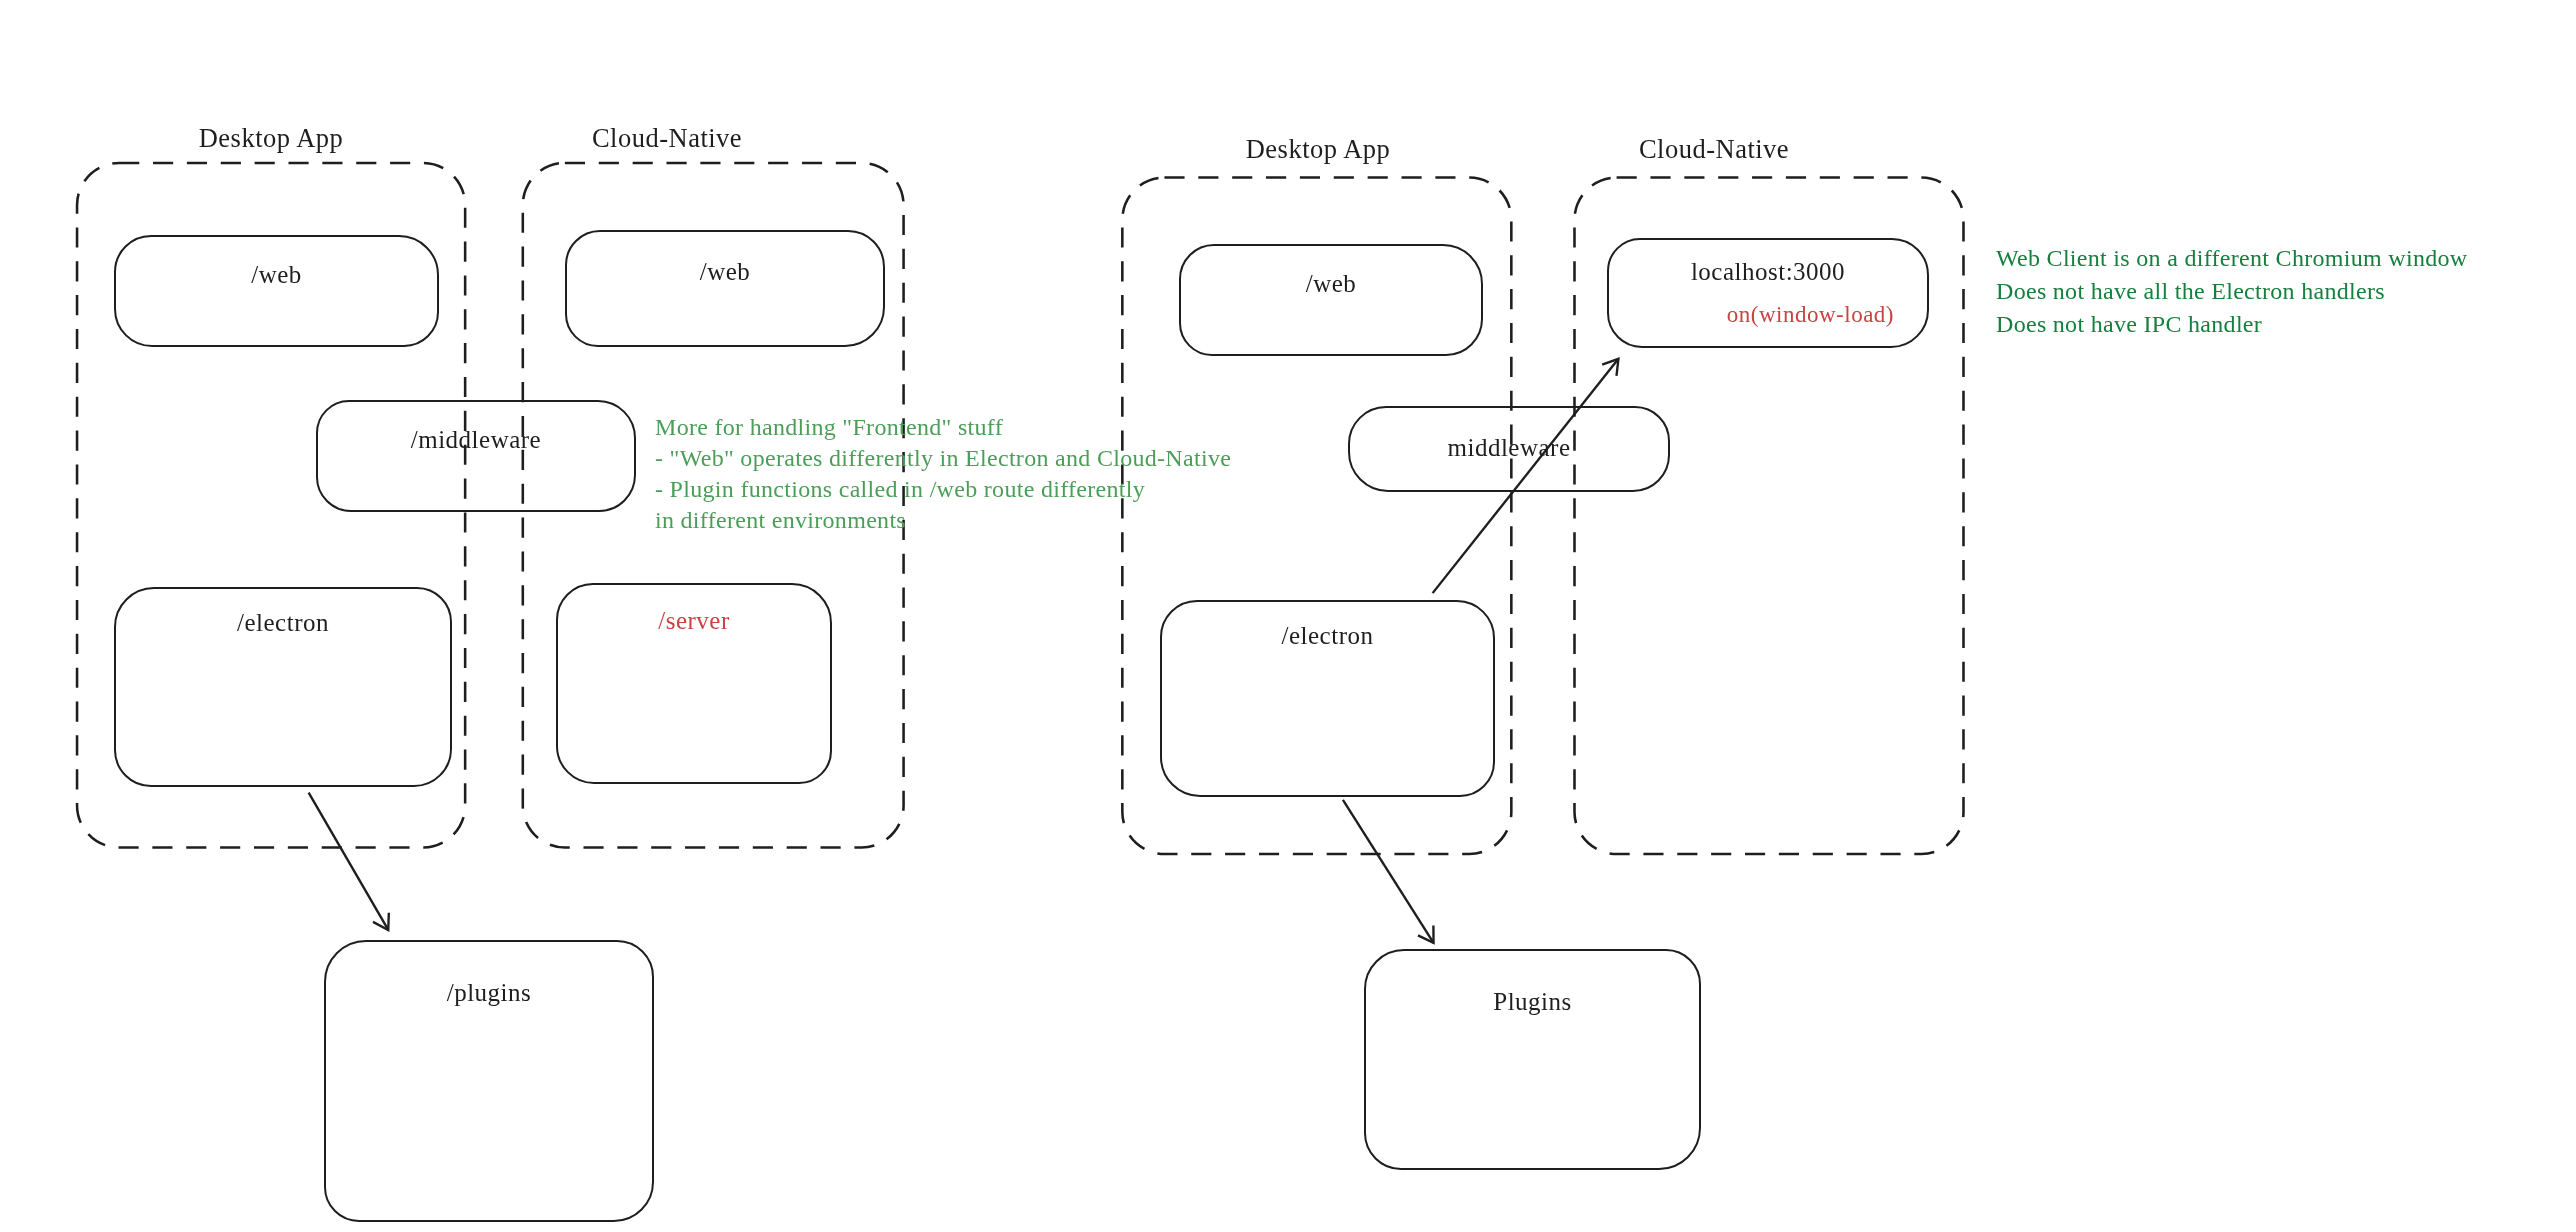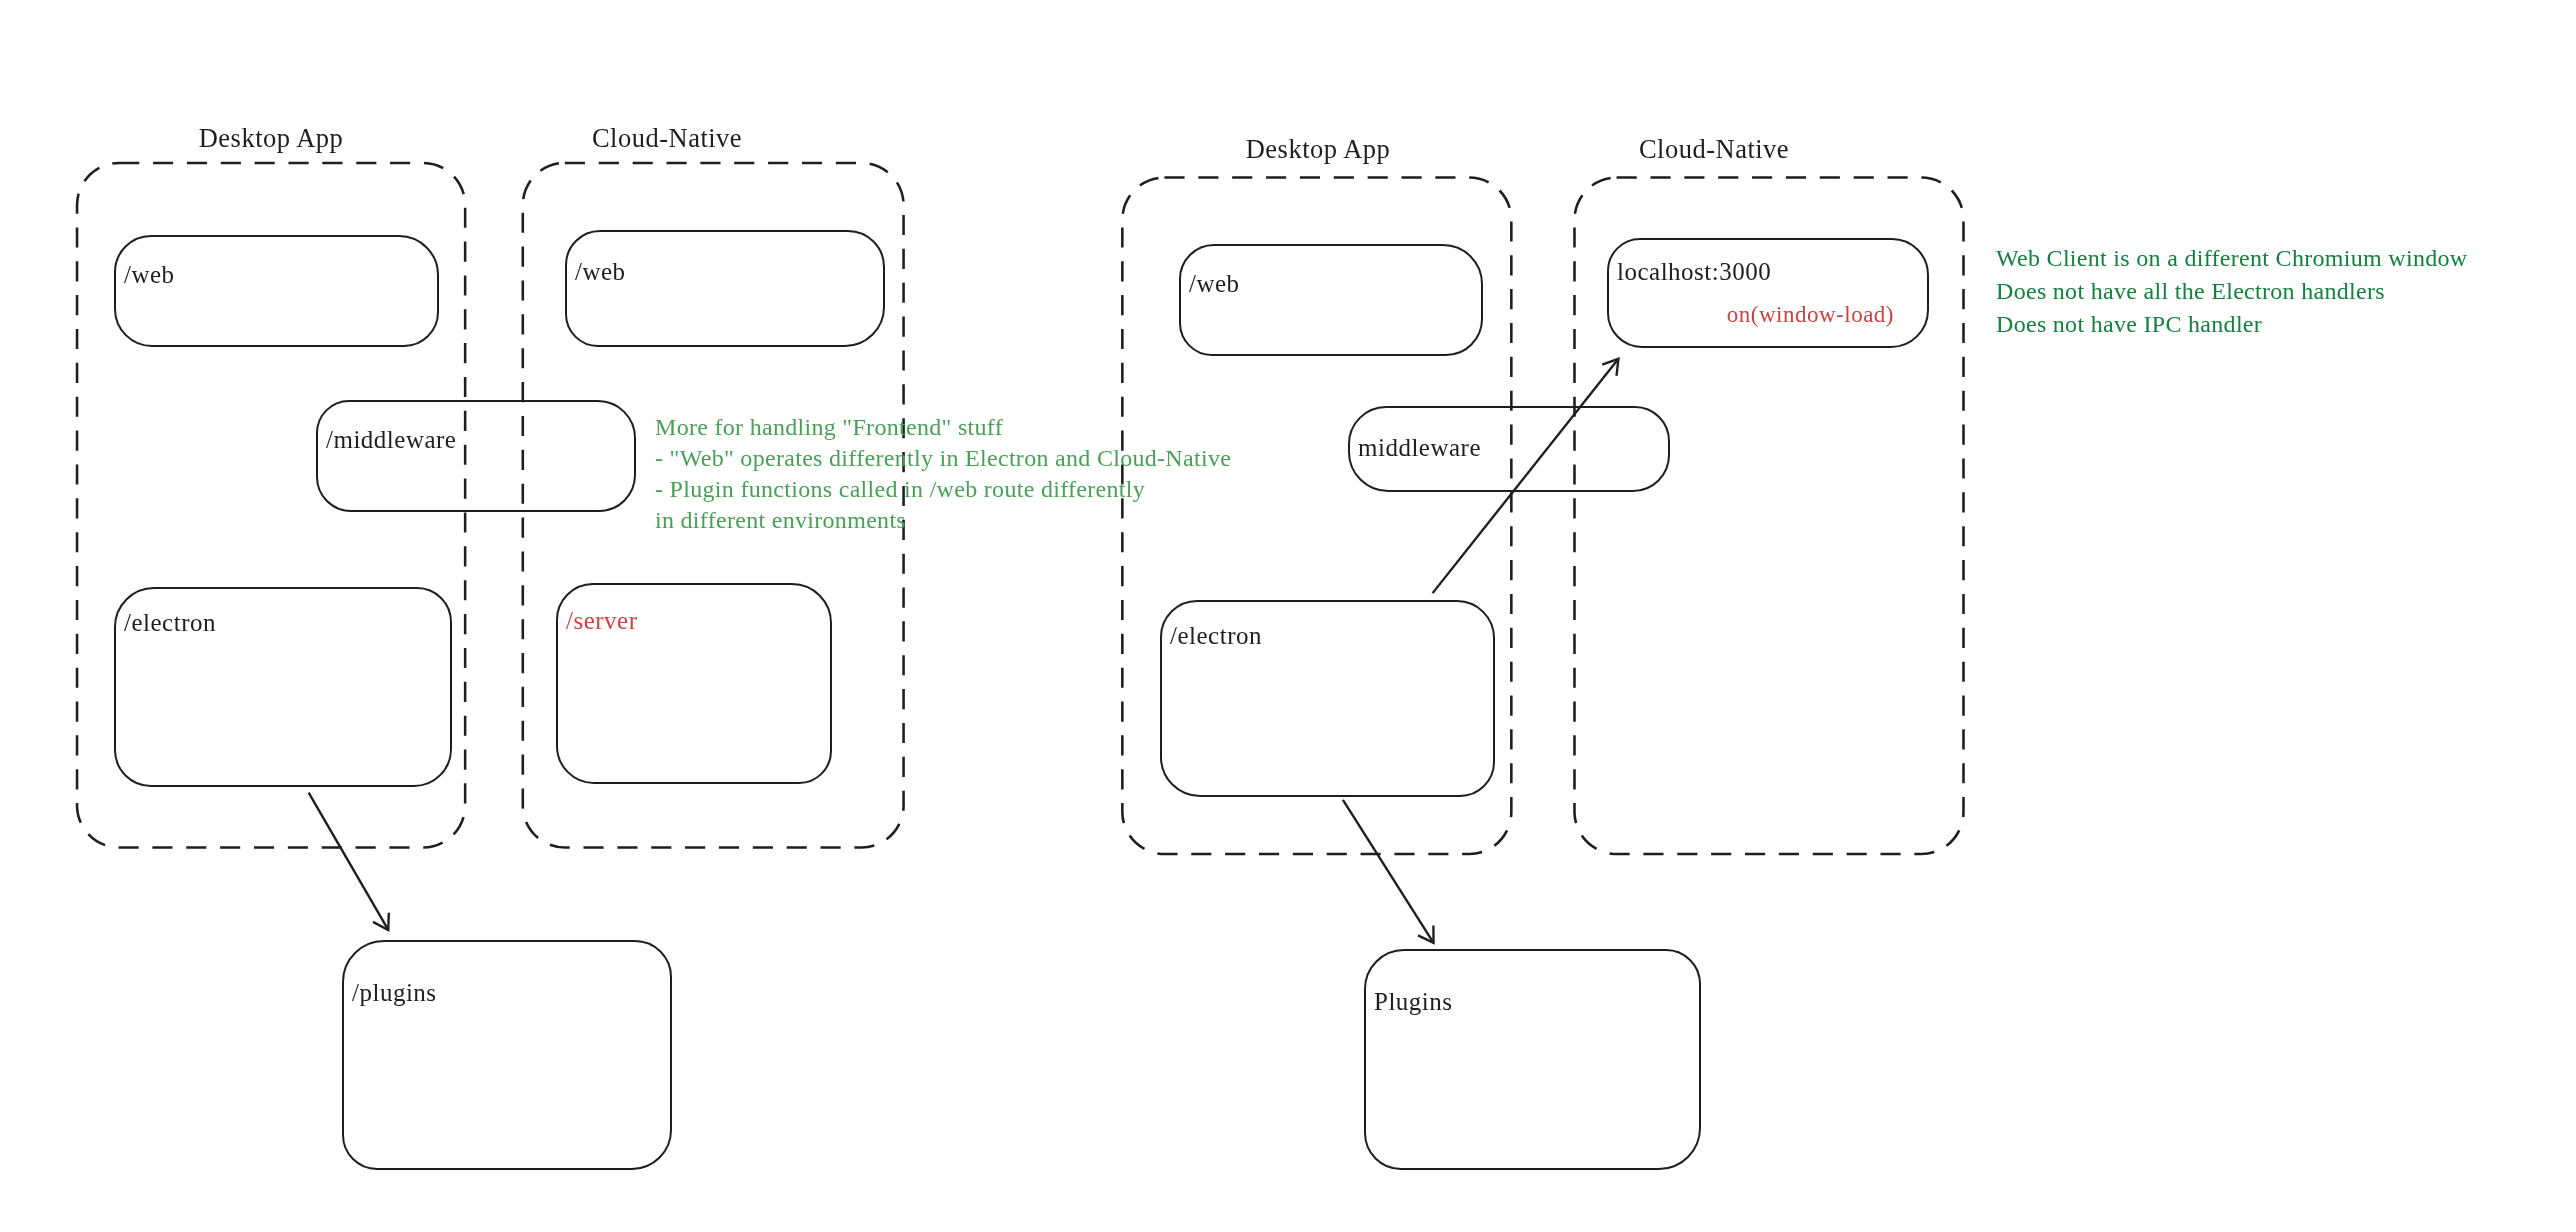--- a/index.html
+++ b/index.html
@@ -21,25 +21,24 @@
   }
   .box{
     position:absolute;
     border:2.7px solid #1e1e1e;
     background:transparent;
     box-sizing:border-box;
   }
   .box-label{
     position:absolute;
     left:0;width:100%;
-    text-align:left;
+    text-align:center;
     font-size:25px;
     letter-spacing:0.5px;
     white-space:nowrap;
-    margin-left:8px;
   }
   .box-sub-label{
     position:absolute;
     font-size:23px;
     letter-spacing:0.5px;
     color:#c94343;
     white-space:nowrap;
   }
   .red-text{color:#c94343;}
   .note{
@@ -97,21 +96,21 @@
   </div>
 
   <div class="box" style="left:114px;top:587px;width:338px;height:200px;border-radius:40px 35px 38px 37px">
     <div class="box-label" style="top:20px">/electron</div>
   </div>
 
   <div class="box" style="left:556px;top:583px;width:276px;height:201px;border-radius:37px 40px 33px 38px">
     <div class="box-label red-text" style="top:22px">/server</div>
   </div>
 
-  <div class="box" style="left:342px;top:940px;width:330px;height:230px;border-radius:42px 37px 40px 35px">
+  <div class="box" style="left:324px;top:940px;width:330px;height:282px;border-radius:42px 37px 40px 35px">
     <div class="box-label" style="top:37px">/plugins</div>
   </div>
 
   <div class="box" style="left:1179px;top:244px;width:304px;height:112px;border-radius:35px 40px 37px 33px">
     <div class="box-label" style="top:24px">/web</div>
   </div>
 
   <div class="box" style="left:1607px;top:238px;width:322px;height:110px;border-radius:33px 37px 38px 35px">
     <div class="box-label" style="top:18.3px">localhost:3000</div>
     <div class="box-sub-label" style="top:62px;right:33px">on(window-load)</div>

